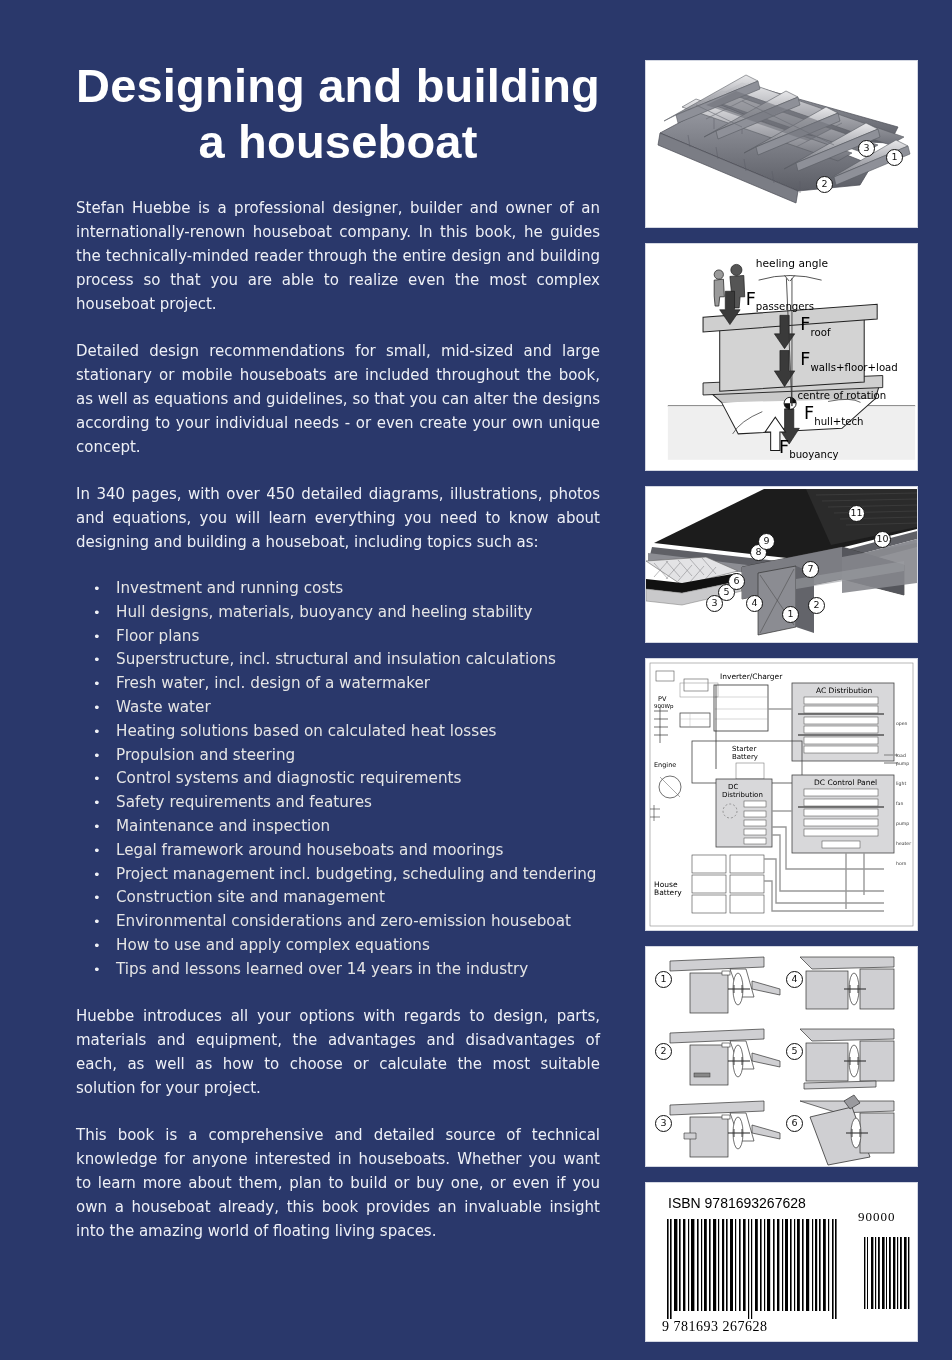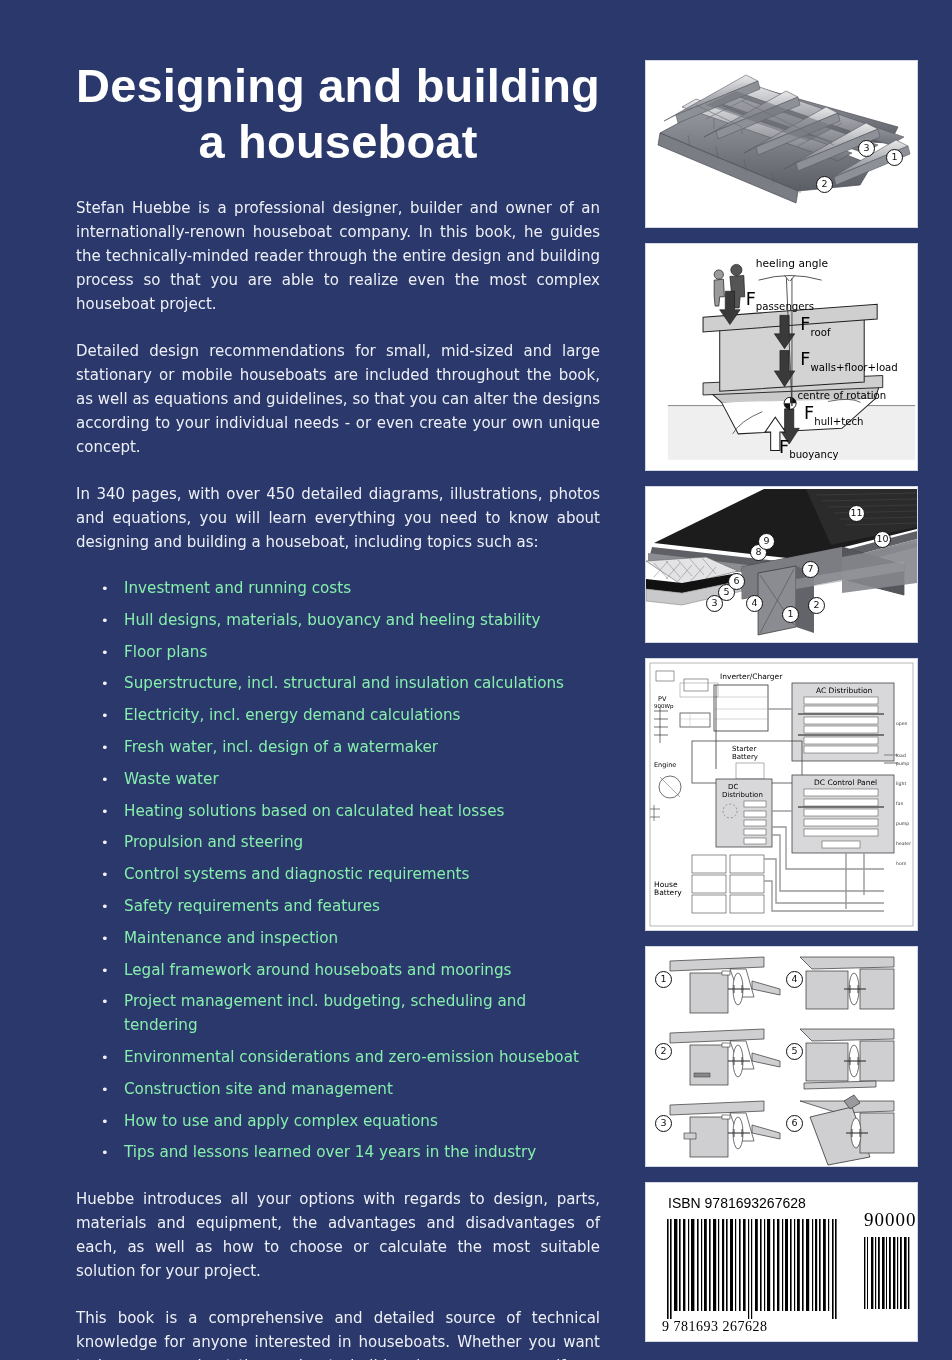--- a/index.html
+++ b/index.html
@@ -43,25 +43,25 @@
   }
   .para:last-child { margin-bottom: 0; }
 
   ul.topics {
     list-style: none;
     margin: 2px 0 22px 0;
     padding: 0;
   }
   ul.topics li {
     position: relative;
-    color: #86efac;
+    color: #e5e5e5;
     font-size: 15.2px;
     line-height: 23.8px;
     padding-left: 40px;
-    margin: 8px;
+    margin: 0;
   }
   ul.topics li::before {
     content: "\2022";
     position: absolute;
     left: 17px;
     top: 0;
     font-size: 13px;
     color: #eef0f6;
   }
 
@@ -123,23 +123,23 @@
   .isbn-text {
     position: absolute;
     left: 22px; top: 12px;
     font-family: "Liberation Sans", sans-serif;
     font-size: 14px;
     color: #000;
     white-space: nowrap;
   }
   .addon-text {
     position: absolute;
-    left: 218px; top: 26px;
+    left: 212px; top: 26px;
     font-family: "Liberation Serif", serif;
-    font-size: 19px;
+    font-size: 13px;
     color: #000;
     letter-spacing: 1px;
   }
   .hr-digits {
     position: absolute;
     left: 16px; bottom: 6px;
     font-family: "Liberation Serif", serif;
     font-size: 14px;
     color: #000;
     letter-spacing: 0.5px;
@@ -160,32 +160,31 @@
 
     <p class="para">Stefan Huebbe is a professional designer, builder and owner of an internationally-renown houseboat company. In this book, he guides the technically-minded reader through the entire design and building process so that you are able to realize even the most complex houseboat project.</p>
     <p class="para">Detailed design recommendations for small, mid-sized and large stationary or mobile houseboats are included throughout the book, as well as equations and guidelines, so that you can alter the designs according to your individual needs - or even create your own unique concept.</p>
     <p class="para">In 340 pages, with over 450 detailed diagrams, illustrations, photos and equations, you will learn everything you need to know about designing and building a houseboat, including topics such as:</p>
 
     <ul class="topics">
       <li>Investment and running costs</li>
       <li>Hull designs, materials, buoyancy and heeling stability</li>
       <li>Floor plans</li>
       <li>Superstructure, incl. structural and insulation calculations</li>
-      <li>Electricity, incl. energy demand calculations</li>
       <li>Fresh water, incl. design of a watermaker</li>
       <li>Waste water</li>
       <li>Heating solutions based on calculated heat losses</li>
       <li>Propulsion and steering</li>
       <li>Control systems and diagnostic requirements</li>
       <li>Safety requirements and features</li>
       <li>Maintenance and inspection</li>
       <li>Legal framework around houseboats and moorings</li>
       <li>Project management incl. budgeting, scheduling and tendering</li>
+      <li>Construction site and management</li>
       <li>Environmental considerations and zero-emission houseboat</li>
-      <li>Construction site and management</li>
       <li>How to use and apply complex equations</li>
       <li>Tips and lessons learned over 14 years in the industry</li>
     </ul>
 
     <p class="para">Huebbe introduces all your options with regards to design, parts, materials and equipment, the advantages and disadvantages of each, as well as how to choose or calculate the most suitable solution for your project.</p>
     <p class="para">This book is a comprehensive and detailed source of technical knowledge for anyone interested in houseboats.  Whether you want to learn more about them, plan to build or buy one, or even if you own a houseboat already, this book provides an invaluable insight into the amazing world of floating living spaces.</p>
   </div>
 
   <div class="img-col">
 

